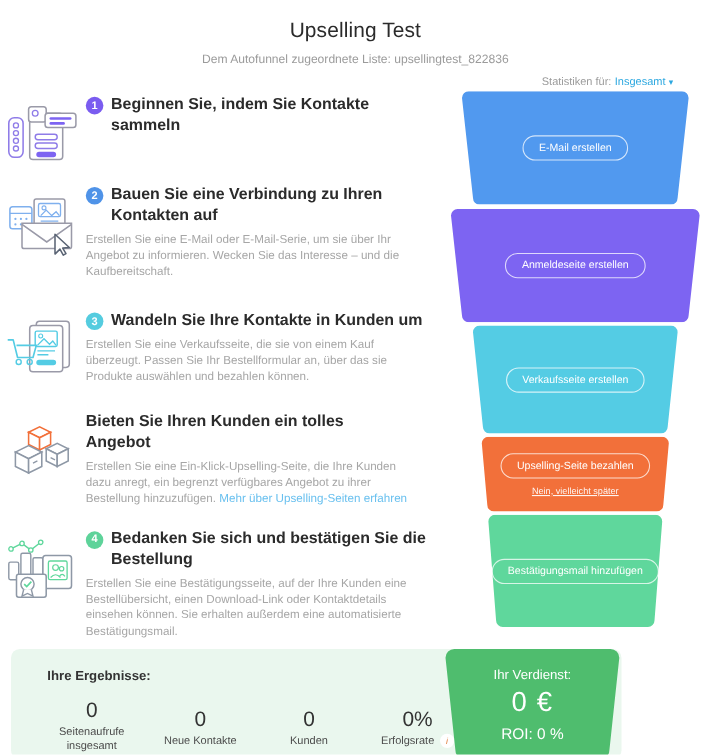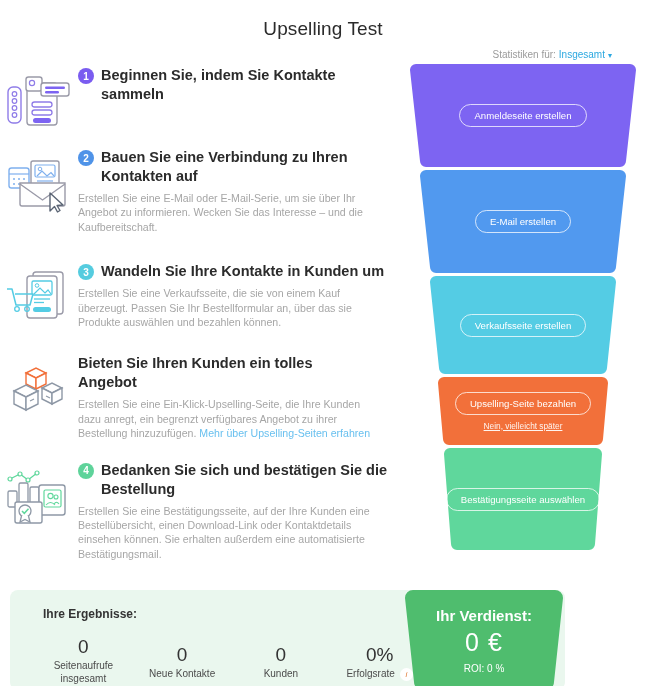--- a/index.html
+++ b/index.html
@@ -155,31 +155,32 @@
     cursor:pointer;
   }
   .earn {
     position:absolute;
     right: 0px; top: 0px;
     width: 162px; height: 100px;
     display:flex; flex-direction:column;
     align-items:center; justify-content:center;
     color:#fff;
   }
-  .earn-t { font-size: 15px; font-weight:700; }
+  .earn-t { font-size: 12px; font-weight:400; }
   .earn-v { font-size: 25px; font-weight:400; margin-top: 4px; letter-spacing:1px;}
-  .earn-r { font-size: 10px; margin-top: 6px; }
+  .earn-r { font-size: 14px; margin-top: 6px; }
 </style>
 </head>
 <body>
 
 <div class="page">
 
   <div class="header">
     <div class="page-title">Upselling Test</div>
+    <div class="page-subtitle">Dem Autofunnel zugeordnete Liste: upsellingtest_822836</div>
     <div class="stats-row">
       <span class="stats-label">Statistiken für:</span><span class="stats-value">Insgesamt</span><span class="caret">▾</span>
     </div>
   </div>
 
   <div class="body-area">
 
     <div class="steps">
 
       <div class="step" style="margin-top:6px;">
@@ -316,54 +317,54 @@
             <span class="badge b4">4</span>
             <span class="ttl">Bedanken Sie sich und bestätigen Sie die Bestellung</span>
           </div>
           <div class="step-desc">Erstellen Sie eine Bestätigungsseite, auf der Ihre Kunden eine Bestellübersicht, einen Download-Link oder Kontaktdetails einsehen können. Sie erhalten außerdem eine automatisierte Bestätigungsmail.</div>
         </div>
       </div>
     </div>
 
     <div class="funnel">
 
+      <div class="fstage" style="height:103px;margin-top:3px;">
+        <svg width="246" height="103" viewBox="0 0 246 103" style="position:absolute;left:0;top:0;">
+          <path d="M20 6 a6 6 0 0 1 6 -6 h194 a6 6 0 0 1 6 6 l-10 91 a6 6 0 0 1 -6 6 h-174 a6 6 0 0 1 -6 -6 Z" fill="#5199ef"></path>
+        </svg>
+        <button class="fbtn" style="position:relative;">E-Mail erstellen</button>
+      </div>
+
       <div class="fstage" style="height:103px;margin-top:4px;">
         <svg width="246" height="103" viewBox="0 0 246 103" style="position:absolute;left:0;top:0;">
           <path d="M10 6 a6 6 0 0 1 6 -6 h214 a6 6 0 0 1 6 6 l-10 91 a6 6 0 0 1 -6 6 h-194 a6 6 0 0 1 -6 -6 Z" fill="#7d64f2"></path>
         </svg>
         <button class="fbtn" style="position:relative;">Anmeldeseite erstellen</button>
       </div>
 
-      <div class="fstage" style="height:103px;margin-top:3px;">
-        <svg width="246" height="103" viewBox="0 0 246 103" style="position:absolute;left:0;top:0;">
-          <path d="M20 6 a6 6 0 0 1 6 -6 h194 a6 6 0 0 1 6 6 l-10 91 a6 6 0 0 1 -6 6 h-174 a6 6 0 0 1 -6 -6 Z" fill="#5199ef"></path>
-        </svg>
-        <button class="fbtn" style="position:relative;">E-Mail erstellen</button>
-      </div>
-
       <div class="fstage" style="height:98px;margin-top:3px;">
         <svg width="246" height="98" viewBox="0 0 246 98" style="position:absolute;left:0;top:0;">
           <path d="M30 6 a6 6 0 0 1 6 -6 h174 a6 6 0 0 1 6 6 l-9 86 a6 6 0 0 1 -6 6 h-156 a6 6 0 0 1 -6 -6 Z" fill="#54cce4"></path>
         </svg>
         <button class="fbtn" style="position:relative;">Verkaufsseite erstellen</button>
       </div>
 
       <div class="fstage" style="height:68px;margin-top:3px;">
         <svg width="246" height="68" viewBox="0 0 246 68" style="position:absolute;left:0;top:0;">
           <path d="M38 6 a6 6 0 0 1 6 -6 h158 a6 6 0 0 1 6 6 l-5 56 a6 6 0 0 1 -6 6 h-148 a6 6 0 0 1 -6 -6 Z" fill="#f2703a"></path>
         </svg>
         <button class="fbtn" style="position:relative;">Upselling-Seite bezahlen</button>
         <div class="fsub" style="position:relative;">Nein, vielleicht später</div>
       </div>
 
       <div class="fstage" style="height:102px;margin-top:3px;">
         <svg width="246" height="102" viewBox="0 0 246 102" style="position:absolute;left:0;top:0;">
           <path d="M44 6 a6 6 0 0 1 6 -6 h146 a6 6 0 0 1 6 6 l-7 90 a6 6 0 0 1 -6 6 h-132 a6 6 0 0 1 -6 -6 Z" fill="#5fd79c"></path>
         </svg>
-        <button class="fbtn" style="position:relative;">Bestätigungsseite auswählen</button>
+        <button class="fbtn" style="position:relative;">Bestätigungsmail hinzufügen</button>
       </div>
     </div>
   </div>
 
   <div class="results">
     <div class="results-title">Ihre Ergebnisse:</div>
 
     <div class="metrics">
       <div class="metric">
         <div class="mval">0</div>

